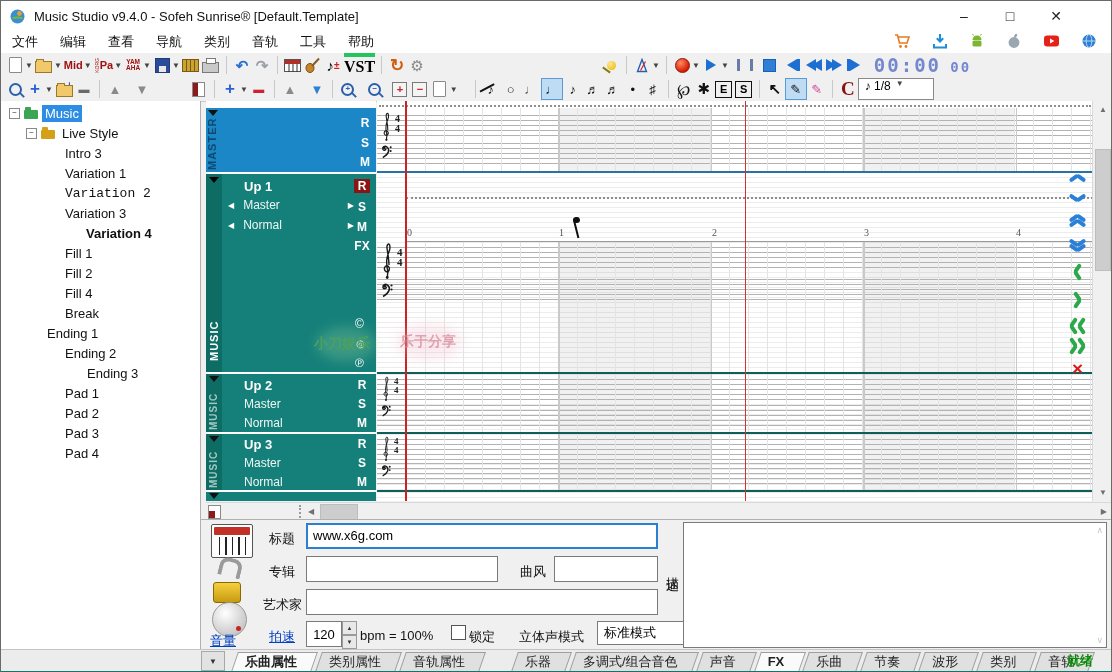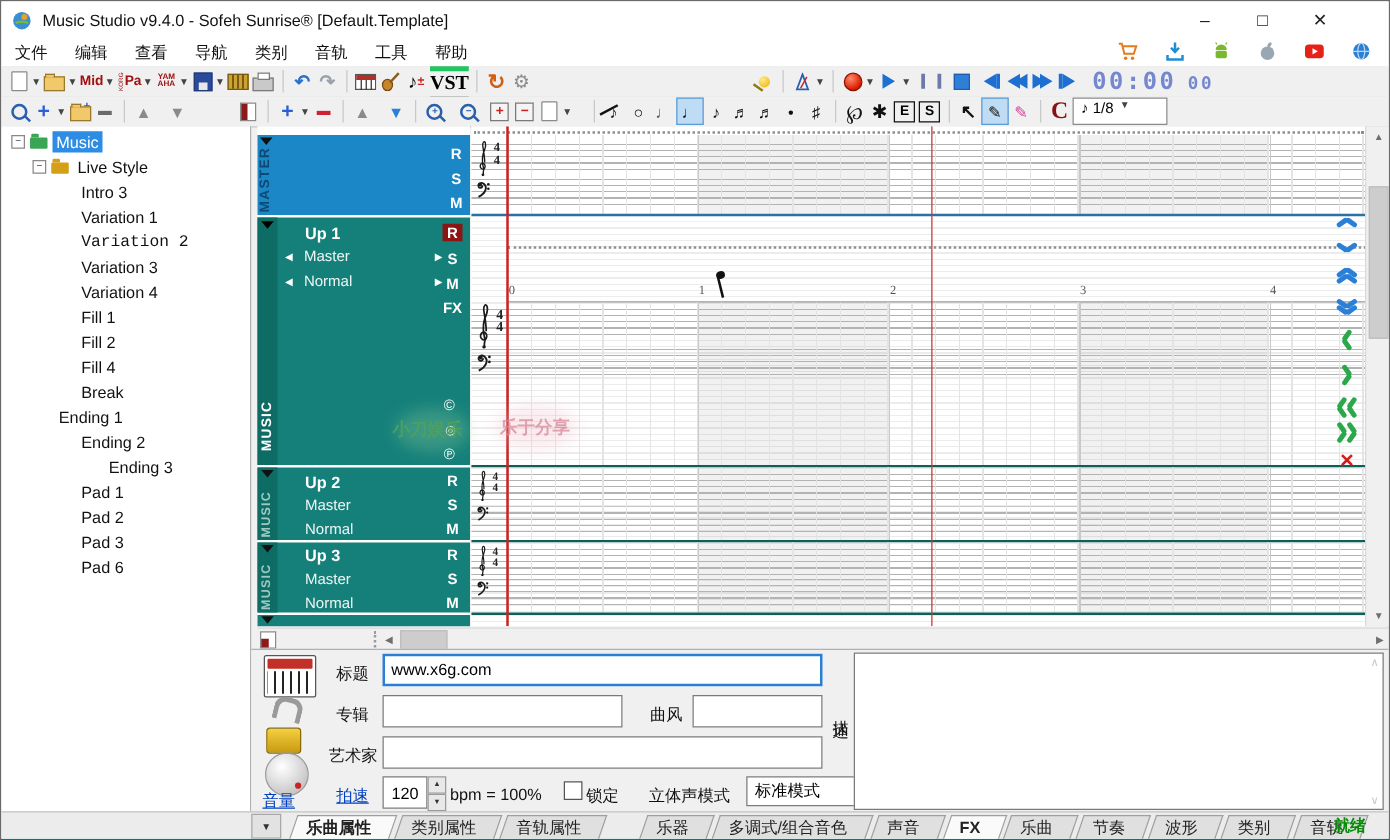--- a/index.html
+++ b/index.html
@@ -428,21 +428,21 @@
         <div class="trow" style="--c: #2266cc; padding-left: 42px; font-family: Liberation Mono, monospace;">
 
         <span class="glyph"></span>
         <span class="tlabel">Variation 2</span>
       </div>
         <div class="trow" style="--c: #2266cc; padding-left: 42px;">
 
         <span class="glyph"></span>
         <span class="tlabel">Variation 3</span>
       </div>
-        <div class="trow" style="--c: #2266cc; padding-left: 42px;">
+        <div class="trow" style="--c: #2266cc; padding-left: 63px; font-weight: bold;">
 
         <span class="glyph"></span>
         <span class="tlabel">Variation 4</span>
       </div>
         <div class="trow" style="--c: #22aa33; padding-left: 42px;">
 
         <span class="glyph"></span>
         <span class="tlabel">Fill 1</span>
       </div>
         <div class="trow" style="--c: #22aa33; padding-left: 42px;">
@@ -486,21 +486,21 @@
         <span class="tlabel">Pad 2</span>
       </div>
         <div class="trow" style="--c: #aa22aa; padding-left: 42px;">
 
         <span class="glyph"></span>
         <span class="tlabel">Pad 3</span>
       </div>
         <div class="trow" style="--c: #aa22aa; padding-left: 42px;">
 
         <span class="glyph"></span>
-        <span class="tlabel">Pad 6</span>
+        <span class="tlabel">Pad 4</span>
       </div>
       </div>
   </div>
 
   <div class="abs" id="staffarea">
     <div class="abs dotrule" style="left:2px;top:4px;width:712px"></div>
 
     <div class="abs shade" style="left:181px;top:7px;width:153px;height:63px"></div>
     <div class="abs shade" style="left:486px;top:7px;width:152px;height:63px"></div>
     <div class="abs staff5" style="left:0;top:14px;width:716px"></div>

